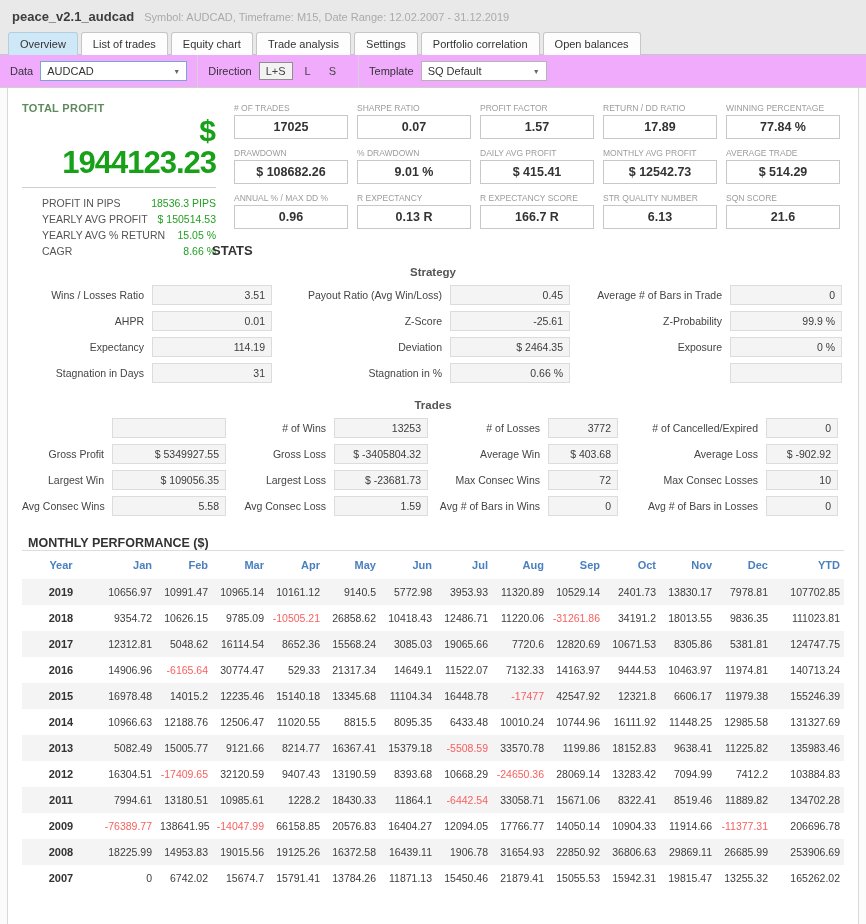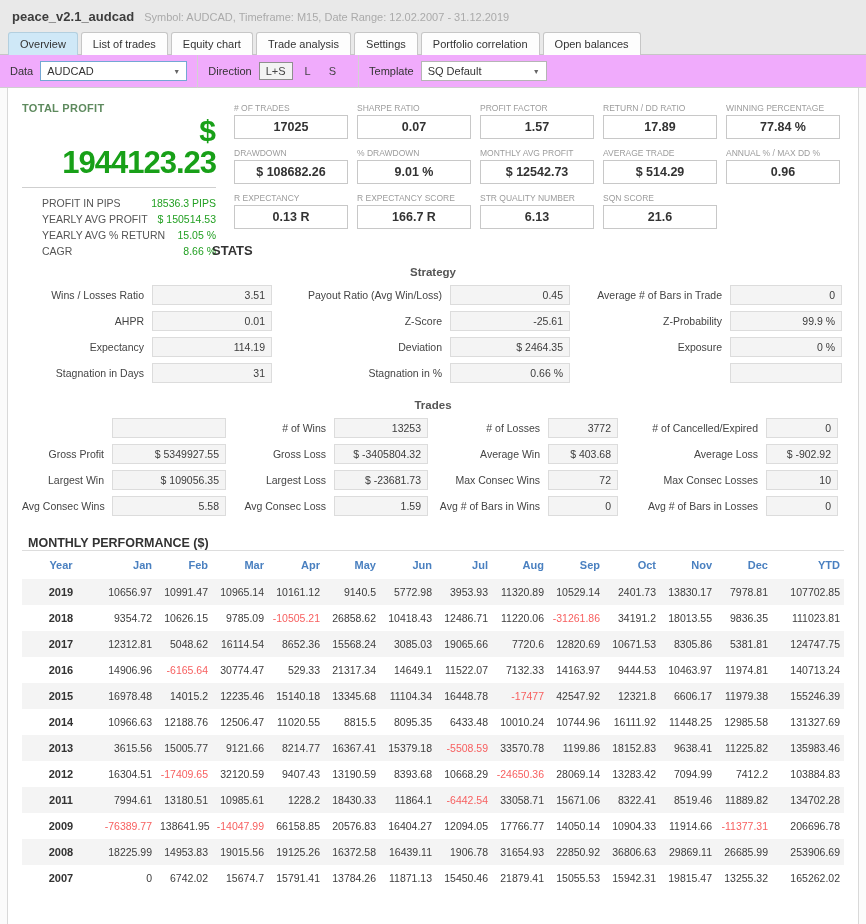--- a/index.html
+++ b/index.html
@@ -166,20 +166,24 @@
           <div class="stat-label">WINNING PERCENTAGE</div>
           <div class="stat-box">77.84 %</div>
         </div>
         <div class="stat-cell">
           <div class="stat-label">DRAWDOWN</div>
           <div class="stat-box">$ 108682.26</div>
         </div>
         <div class="stat-cell">
           <div class="stat-label">% DRAWDOWN</div>
           <div class="stat-box">9.01 %</div>
+        </div>
+        <div class="stat-cell">
+          <div class="stat-label">DAILY AVG PROFIT</div>
+          <div class="stat-box">$ 415.41</div>
         </div>
         <div class="stat-cell">
           <div class="stat-label">MONTHLY AVG PROFIT</div>
           <div class="stat-box">$ 12542.73</div>
         </div>
         <div class="stat-cell">
           <div class="stat-label">AVERAGE TRADE</div>
           <div class="stat-box">$ 514.29</div>
         </div>
         <div class="stat-cell">
@@ -386,21 +390,21 @@
             <td>6433.48</td>
             <td>10010.24</td>
             <td>10744.96</td>
             <td>16111.92</td>
             <td>11448.25</td>
             <td>12985.58</td>
             <td>131327.69</td>
           </tr>
           <tr>
             <td class="year">2013</td>
-            <td>3615.56</td>
+            <td>5082.49</td>
             <td>15005.77</td>
             <td>9121.66</td>
             <td>8214.77</td>
             <td>16367.41</td>
             <td>15379.18</td>
             <td class="neg">-5508.59</td>
             <td>33570.78</td>
             <td>1199.86</td>
             <td>18152.83</td>
             <td>9638.41</td>

